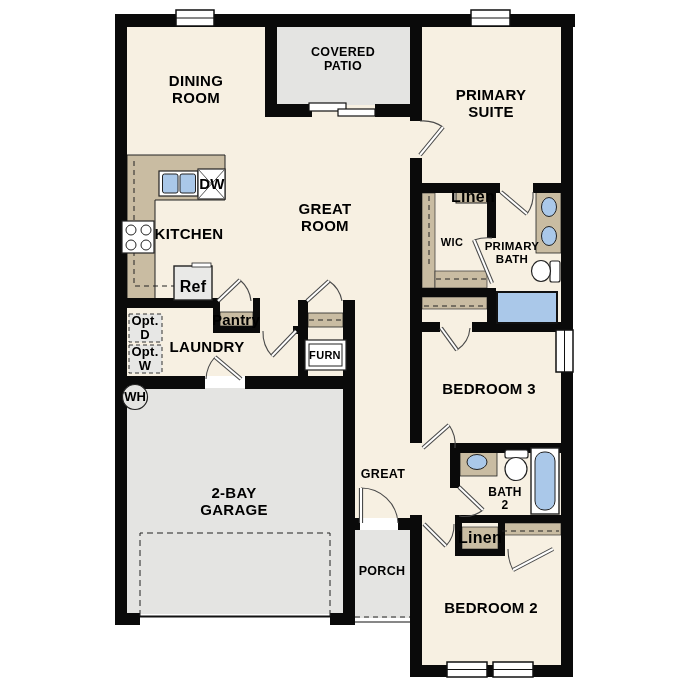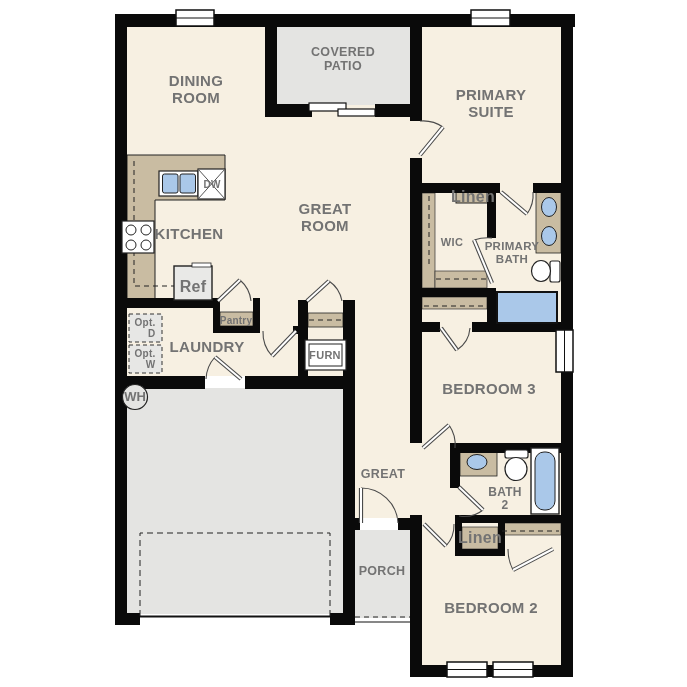--- a/index.html
+++ b/index.html
@@ -1,29 +1,29 @@
 <!DOCTYPE html>
 <html><head>
 <meta charset="utf-8">
 <style>
   html,body{margin:0;padding:0;background:#fff;}
   .plan{position:relative;width:687px;height:687px;background:#ffffff;overflow:hidden;
         font-family:"Liberation Sans",sans-serif;}
   .plan svg{position:absolute;left:0;top:0;}
-  .lbl{position:absolute;transform:translate(-50%,-50%);font-weight:bold;color:#737373;
+  .lbl{position:absolute;transform:translate(-50%,-50%);font-weight:bold;color:#000000;
        text-align:center;white-space:pre-line;line-height:1.1;letter-spacing:.3px;z-index:5;}
   .xl{font-size:15px;}
   .lg{font-size:15px;}
   .md{font-size:12.5px;}
   .md2{font-size:12px;}
   .sm{font-size:11.5px;}
   .sm2{font-size:11px;}
-  .xs{font-size:10px;font-weight:bold;letter-spacing:.2px;}
+  .xs{font-size:15px;font-weight:bold;letter-spacing:.2px;}
   .xs2{font-size:16px;}
-  .xxs{font-size:10px;text-align:right;}
+  .xxs{font-size:13px;}
   .whs{font-size:13px;letter-spacing:0;}
 </style>
 </head>
 <body>
 
 <div class="plan">
 
 <svg width="687" height="687" viewBox="0 0 687 687">
 
   <g>
@@ -262,20 +262,22 @@
 <div class="lbl xl" style="left:491px;top:103px">PRIMARY
 SUITE</div>
 <div class="lbl xl" style="left:189px;top:234px">KITCHEN</div>
 <div class="lbl xl" style="left:325px;top:217px">GREAT
 ROOM</div>
 <div class="lbl sm2" style="left:452px;top:242px">WIC</div>
 <div class="lbl sm" style="left:512px;top:253px">PRIMARY
 BATH</div>
 <div class="lbl lg" style="left:207px;top:347px">LAUNDRY</div>
 <div class="lbl xl" style="left:489px;top:389px">BEDROOM 3</div>
+<div class="lbl xl" style="left:234px;top:501px">2-BAY
+GARAGE</div>
 <div class="lbl md" style="left:383px;top:475px">GREAT</div>
 <div class="lbl md2" style="left:505px;top:499px">BATH
 2</div>
 <div class="lbl md" style="left:382px;top:572px">PORCH</div>
 <div class="lbl xl" style="left:491px;top:608px">BEDROOM 2</div>
 
 <div class="lbl xs2" style="left:473px;top:197px">Linen</div>
 <div class="lbl xs2" style="left:480px;top:538px">Linen</div>
 <div class="lbl xs" style="left:236px;top:320px">Pantry</div>
 <div class="lbl sm2" style="left:325px;top:355px">FURN</div>

